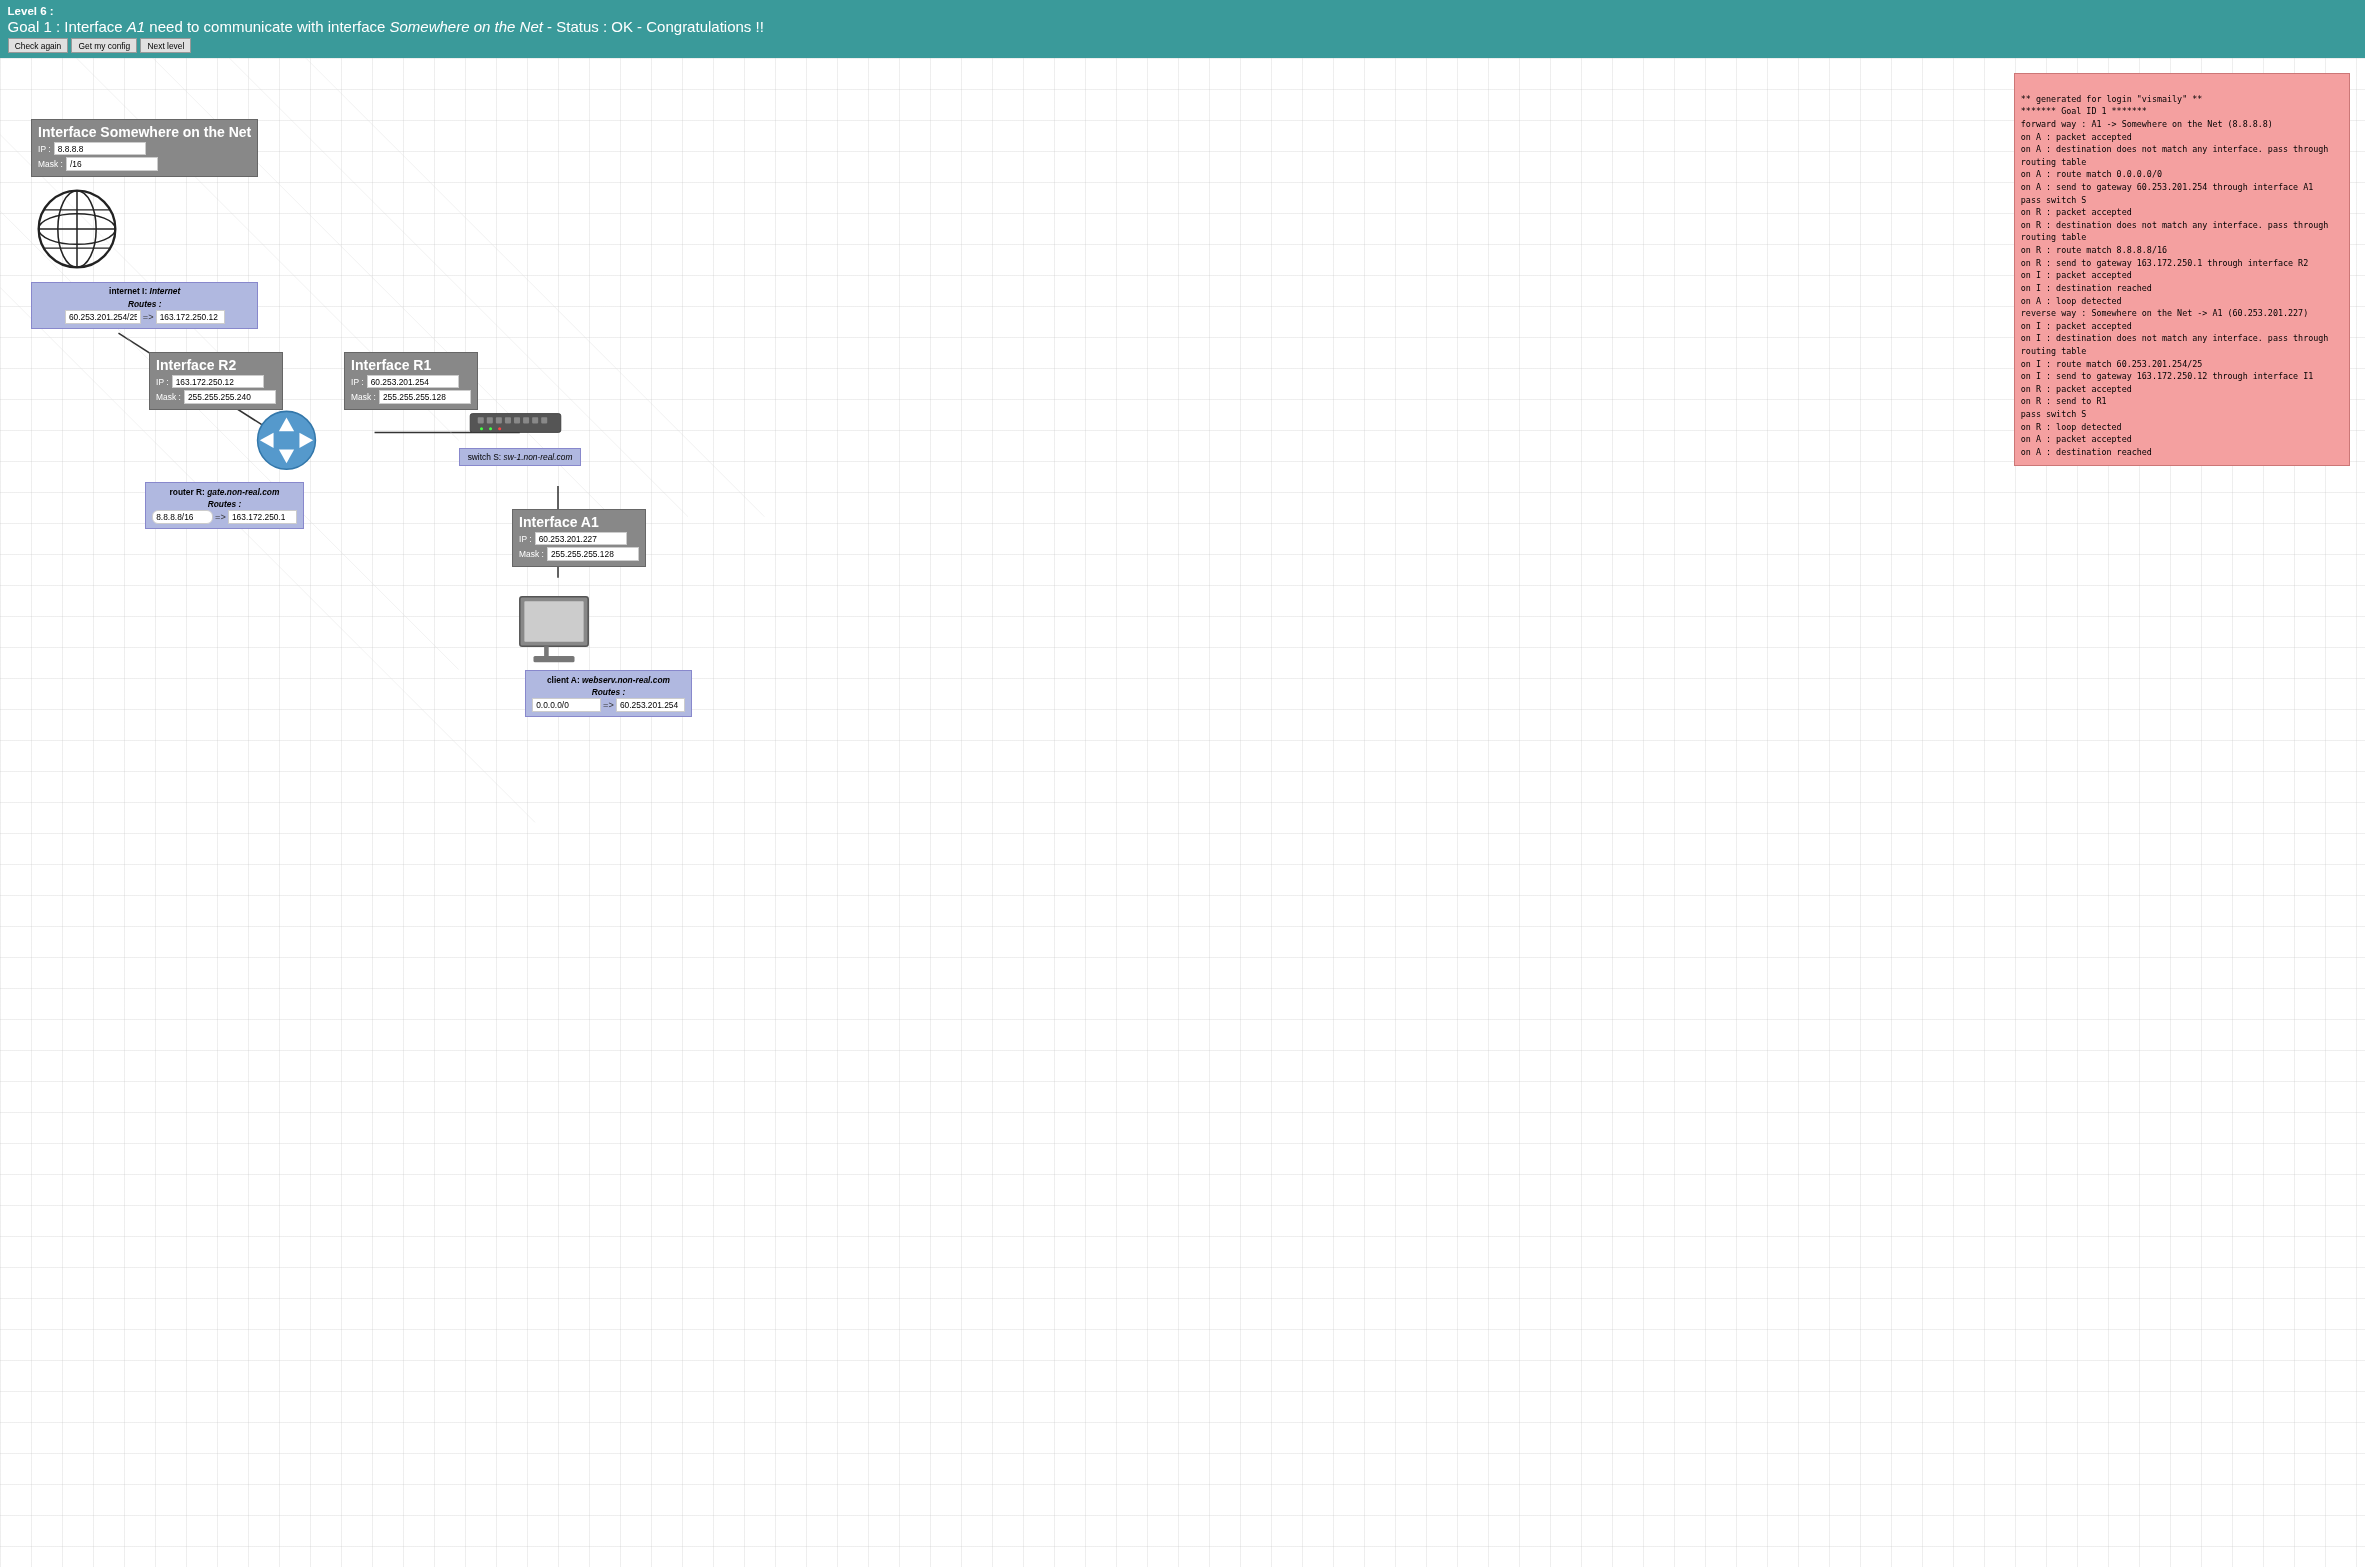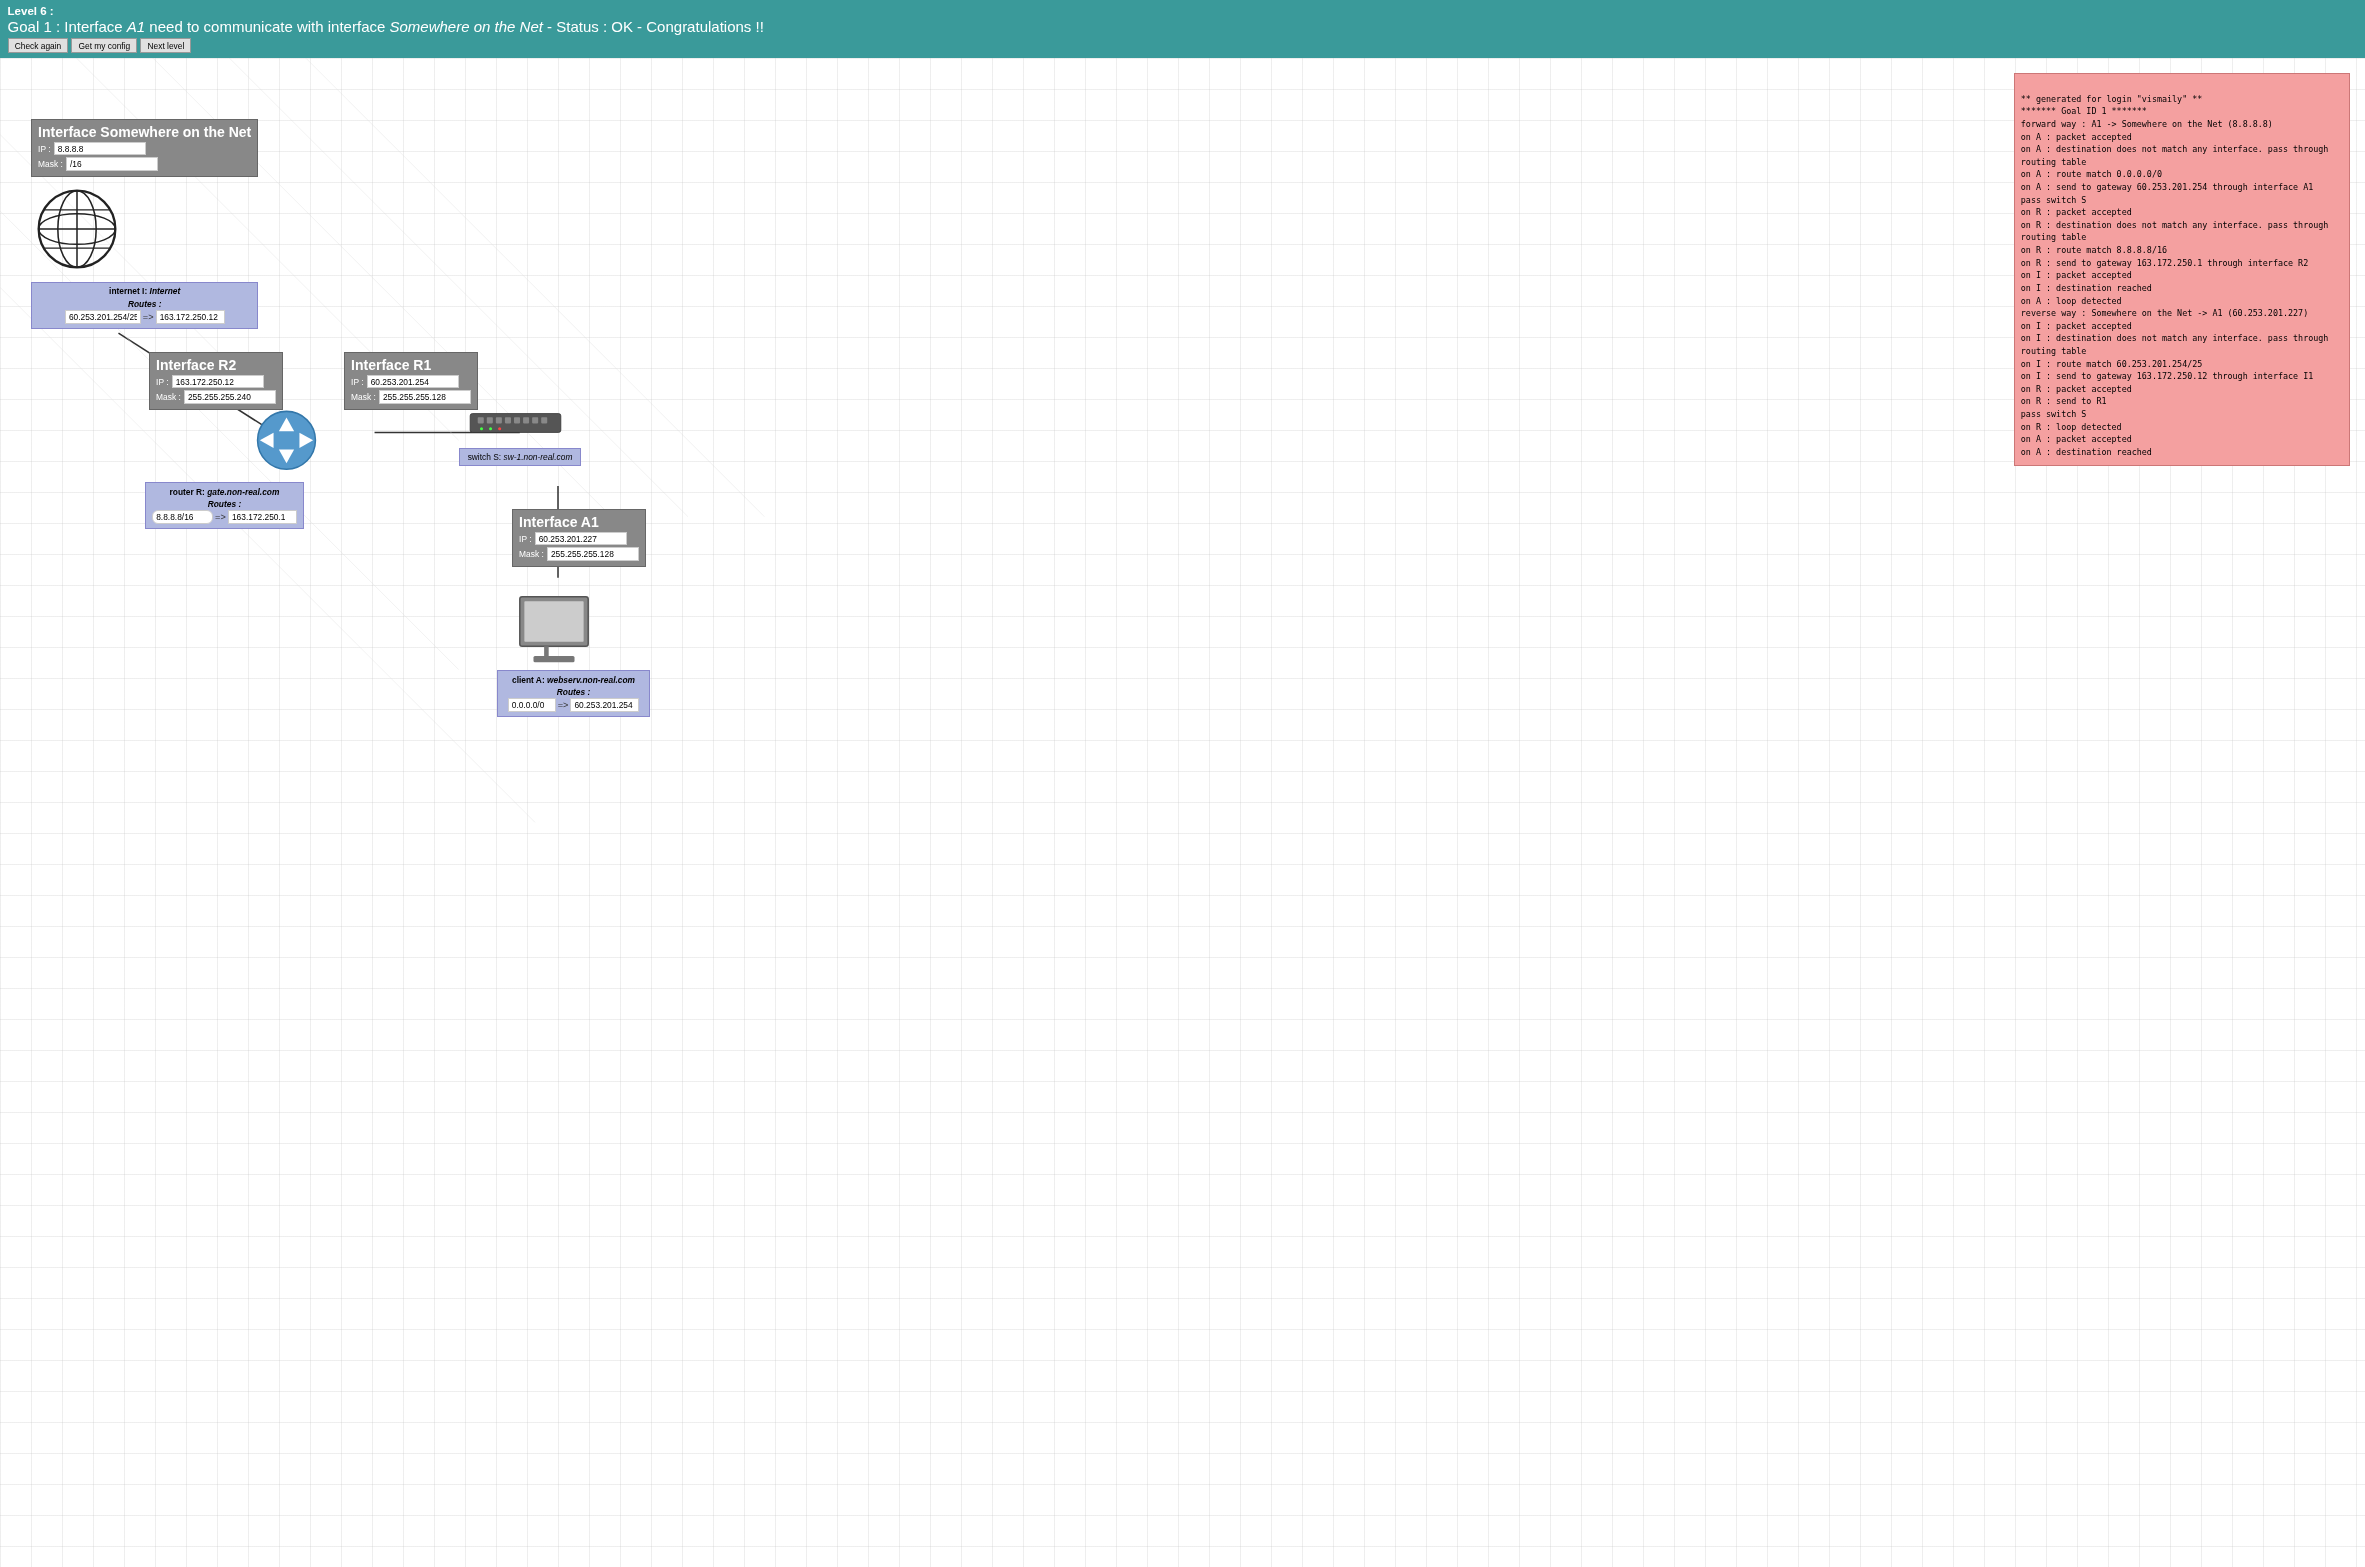--- a/index.html
+++ b/index.html
@@ -349,27 +349,27 @@
       <rect x="10" y="5" width="90" height="65" rx="3" fill="#888" stroke="#555" stroke-width="2"></rect>
       <rect x="16" y="11" width="78" height="53" rx="1" fill="#ccc"></rect>
 
       <rect x="42" y="70" width="6" height="15" fill="#777"></rect>
 
       <rect x="28" y="83" width="54" height="8" rx="2" fill="#777"></rect>
     </svg>
   </div>
 
   <div class="node" style="left: 497px; top: 612px;">
-    <div class="device-box" style="min-width: 153px;">
+    <div class="device-box" style="min-width: 153px; margin-left: 28px;">
       <div class="dev-name">
         <span>client A: </span><em>webserv.non-real.com</em>
       </div>
       <div class="routes-label">Routes :</div>
       <div class="route-row">
-        <input type="text" style="width: 48px;" value="0.0.0.0/0">
+        <input type="text" style="width: 69px;" value="0.0.0.0/0">
         <span class="route-arrow">=&gt;</span>
         <input type="text" style="width: 69px;" value="60.253.201.254">
       </div>
     </div>
   </div>
 
   <div id="log-panel">
     <span>** generated for login "vismaily" **
 ******* Goal ID 1 *******
 forward way : A1 -&gt; Somewhere on the Net (8.8.8.8)

